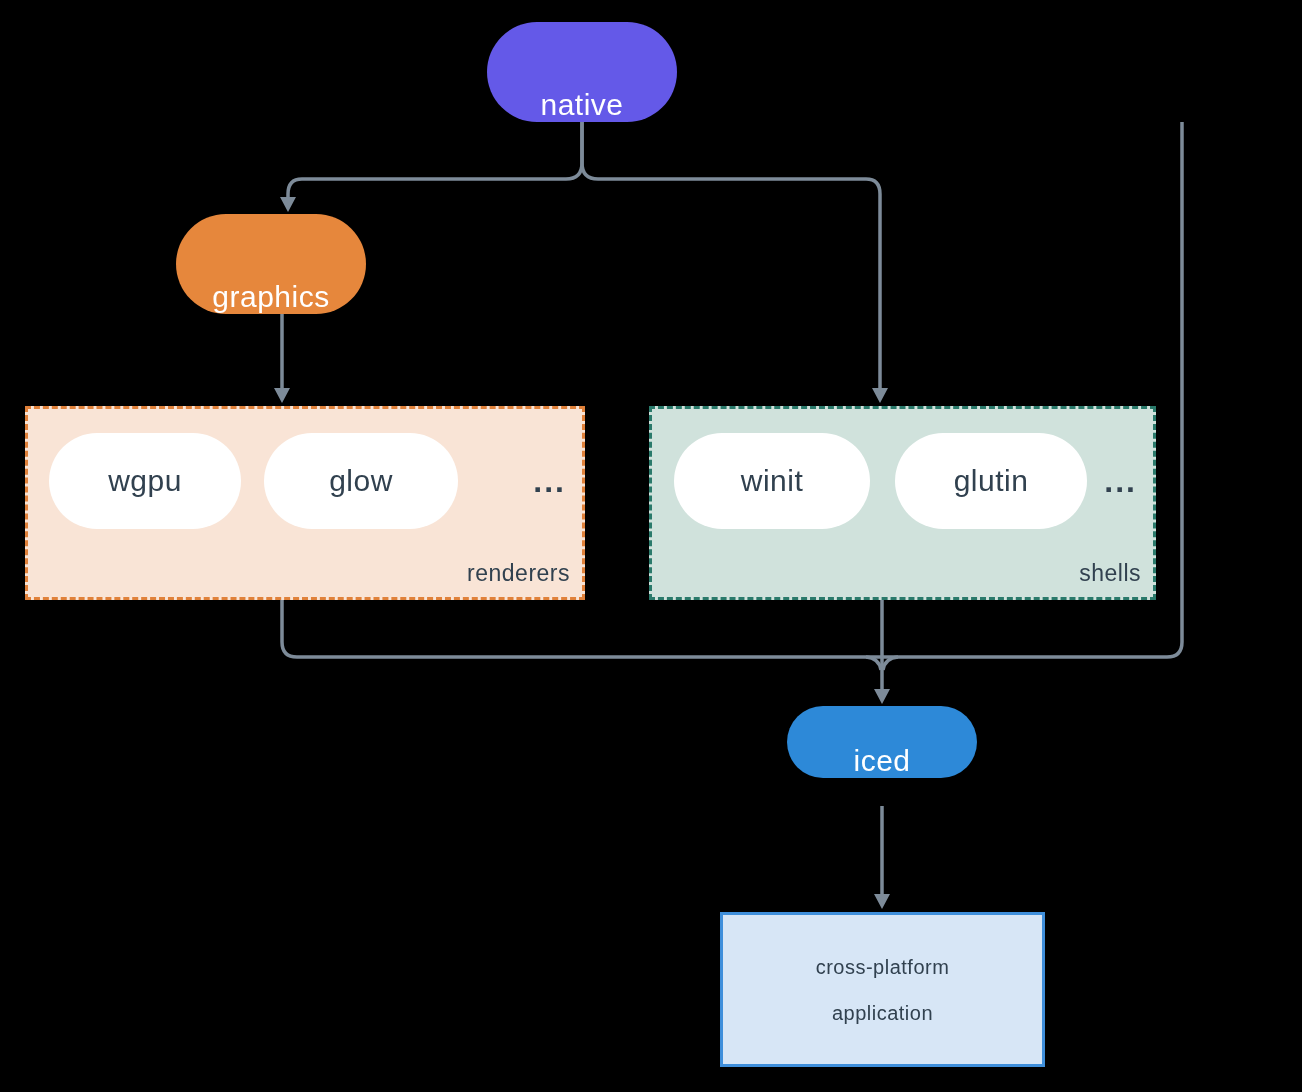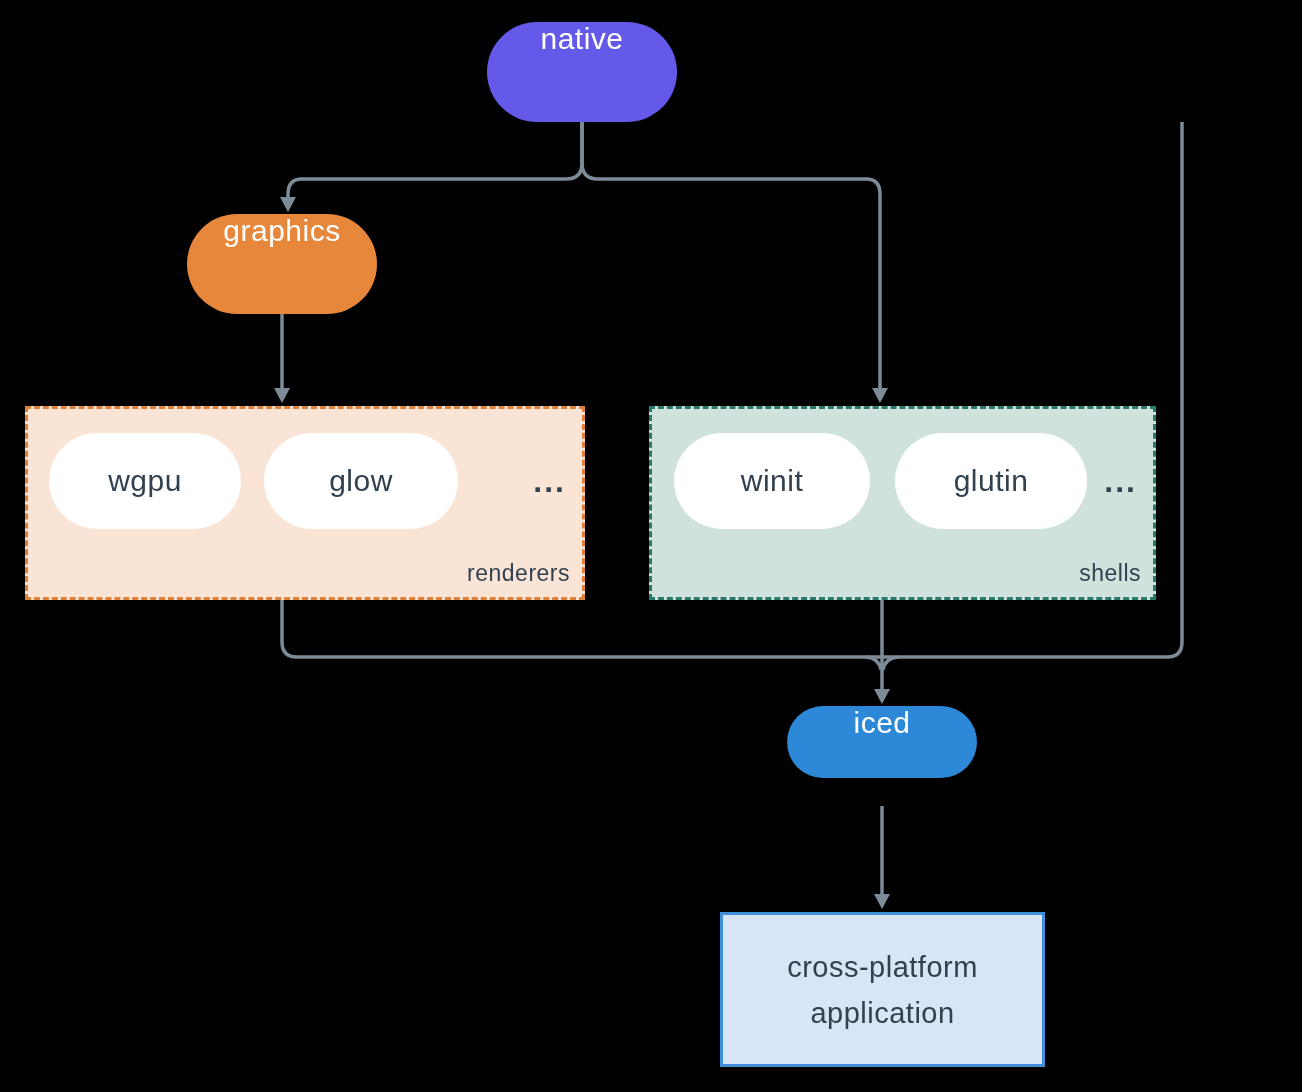--- a/index.html
+++ b/index.html
@@ -6,30 +6,30 @@
   .stage{
     position:relative;
     width:1302px;height:1092px;
     background:#000;
     font-family:"Liberation Sans","DejaVu Sans",sans-serif;
     overflow:hidden;
   }
   .edges{position:absolute;left:0;top:0;width:1302px;height:1092px;}
   .node{
     position:absolute;
-    display:flex;align-items:flex-start;justify-content:center;
+    display:flex;align-items:flex-end;justify-content:center;
     color:#fff;font-size:30px;letter-spacing:.5px;
     border-radius:52px;
   }
   .node-native,.node-web{background:#6459e8;}
   .node-graphics{background:#e6873c;}
   .node-iced{background:#2d89d8;}
   .node-native{left:487px;top:22px;width:190px;height:100px;}
   .node-web{left:1087px;top:22px;width:190px;height:100px;}
-  .node-graphics{left:187px;top:214px;width:190px;height:100px;}
+  .node-graphics{left:176px;top:214px;width:190px;height:100px;}
   .node-iced{left:787px;top:706px;width:190px;height:72px;}
   .group{
     position:absolute;top:406px;height:194px;box-sizing:border-box;
   }
   .group-renderers{
     left:25px;width:560px;
     background:#f9e4d6;border:3px dashed #e0813a;
   }
   .group-shells{
     left:628px;width:507px;
@@ -52,21 +52,21 @@
   }
   .group-label{
     position:absolute;right:12px;bottom:10px;
     color:#31414f;font-size:23px;letter-spacing:.5px;
   }
   .app-box{
     position:absolute;left:720px;top:912px;width:325px;height:155px;
     box-sizing:border-box;
     background:#d7e6f6;border:3px solid #3f8fdb;
     display:flex;flex-direction:column;align-items:center;justify-content:center;
-    color:#31414f;font-size:29px;line-height:46px;letter-spacing:.5px;
+    color:#31414f;font-size:20px;line-height:46px;letter-spacing:.5px;
   }
 </style>
 </head>
 <body>
 
 <div class="stage">
 
   <svg class="edges" viewBox="0 0 1302 1092" xmlns="http://www.w3.org/2000/svg">
     <g stroke="#7d8b99" stroke-width="3.5" fill="none">
 

